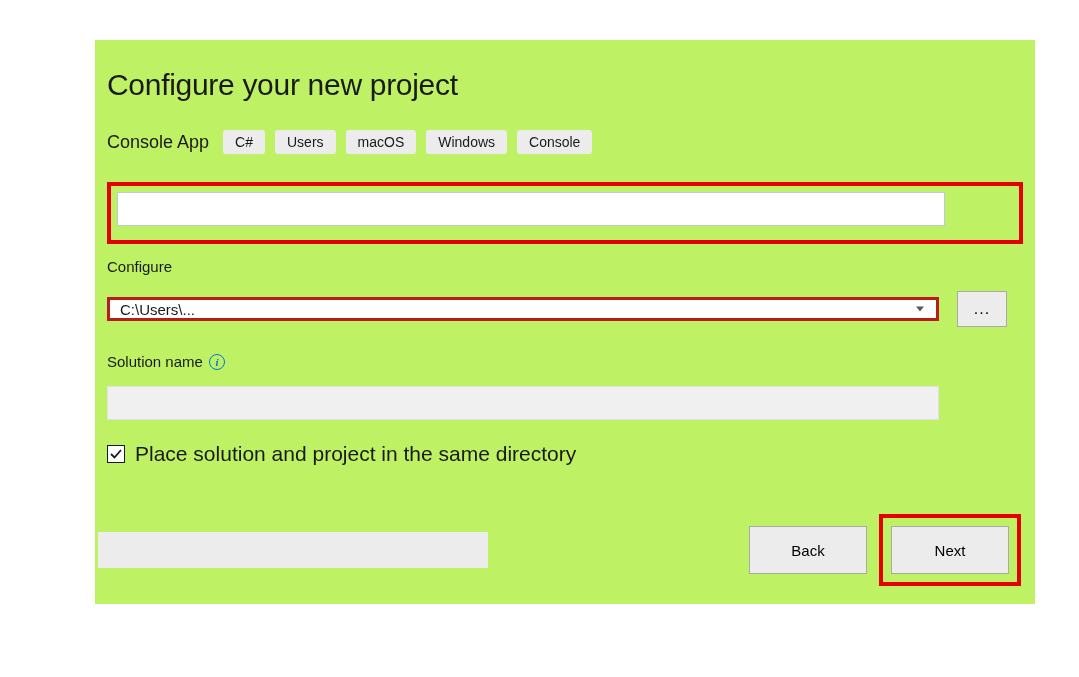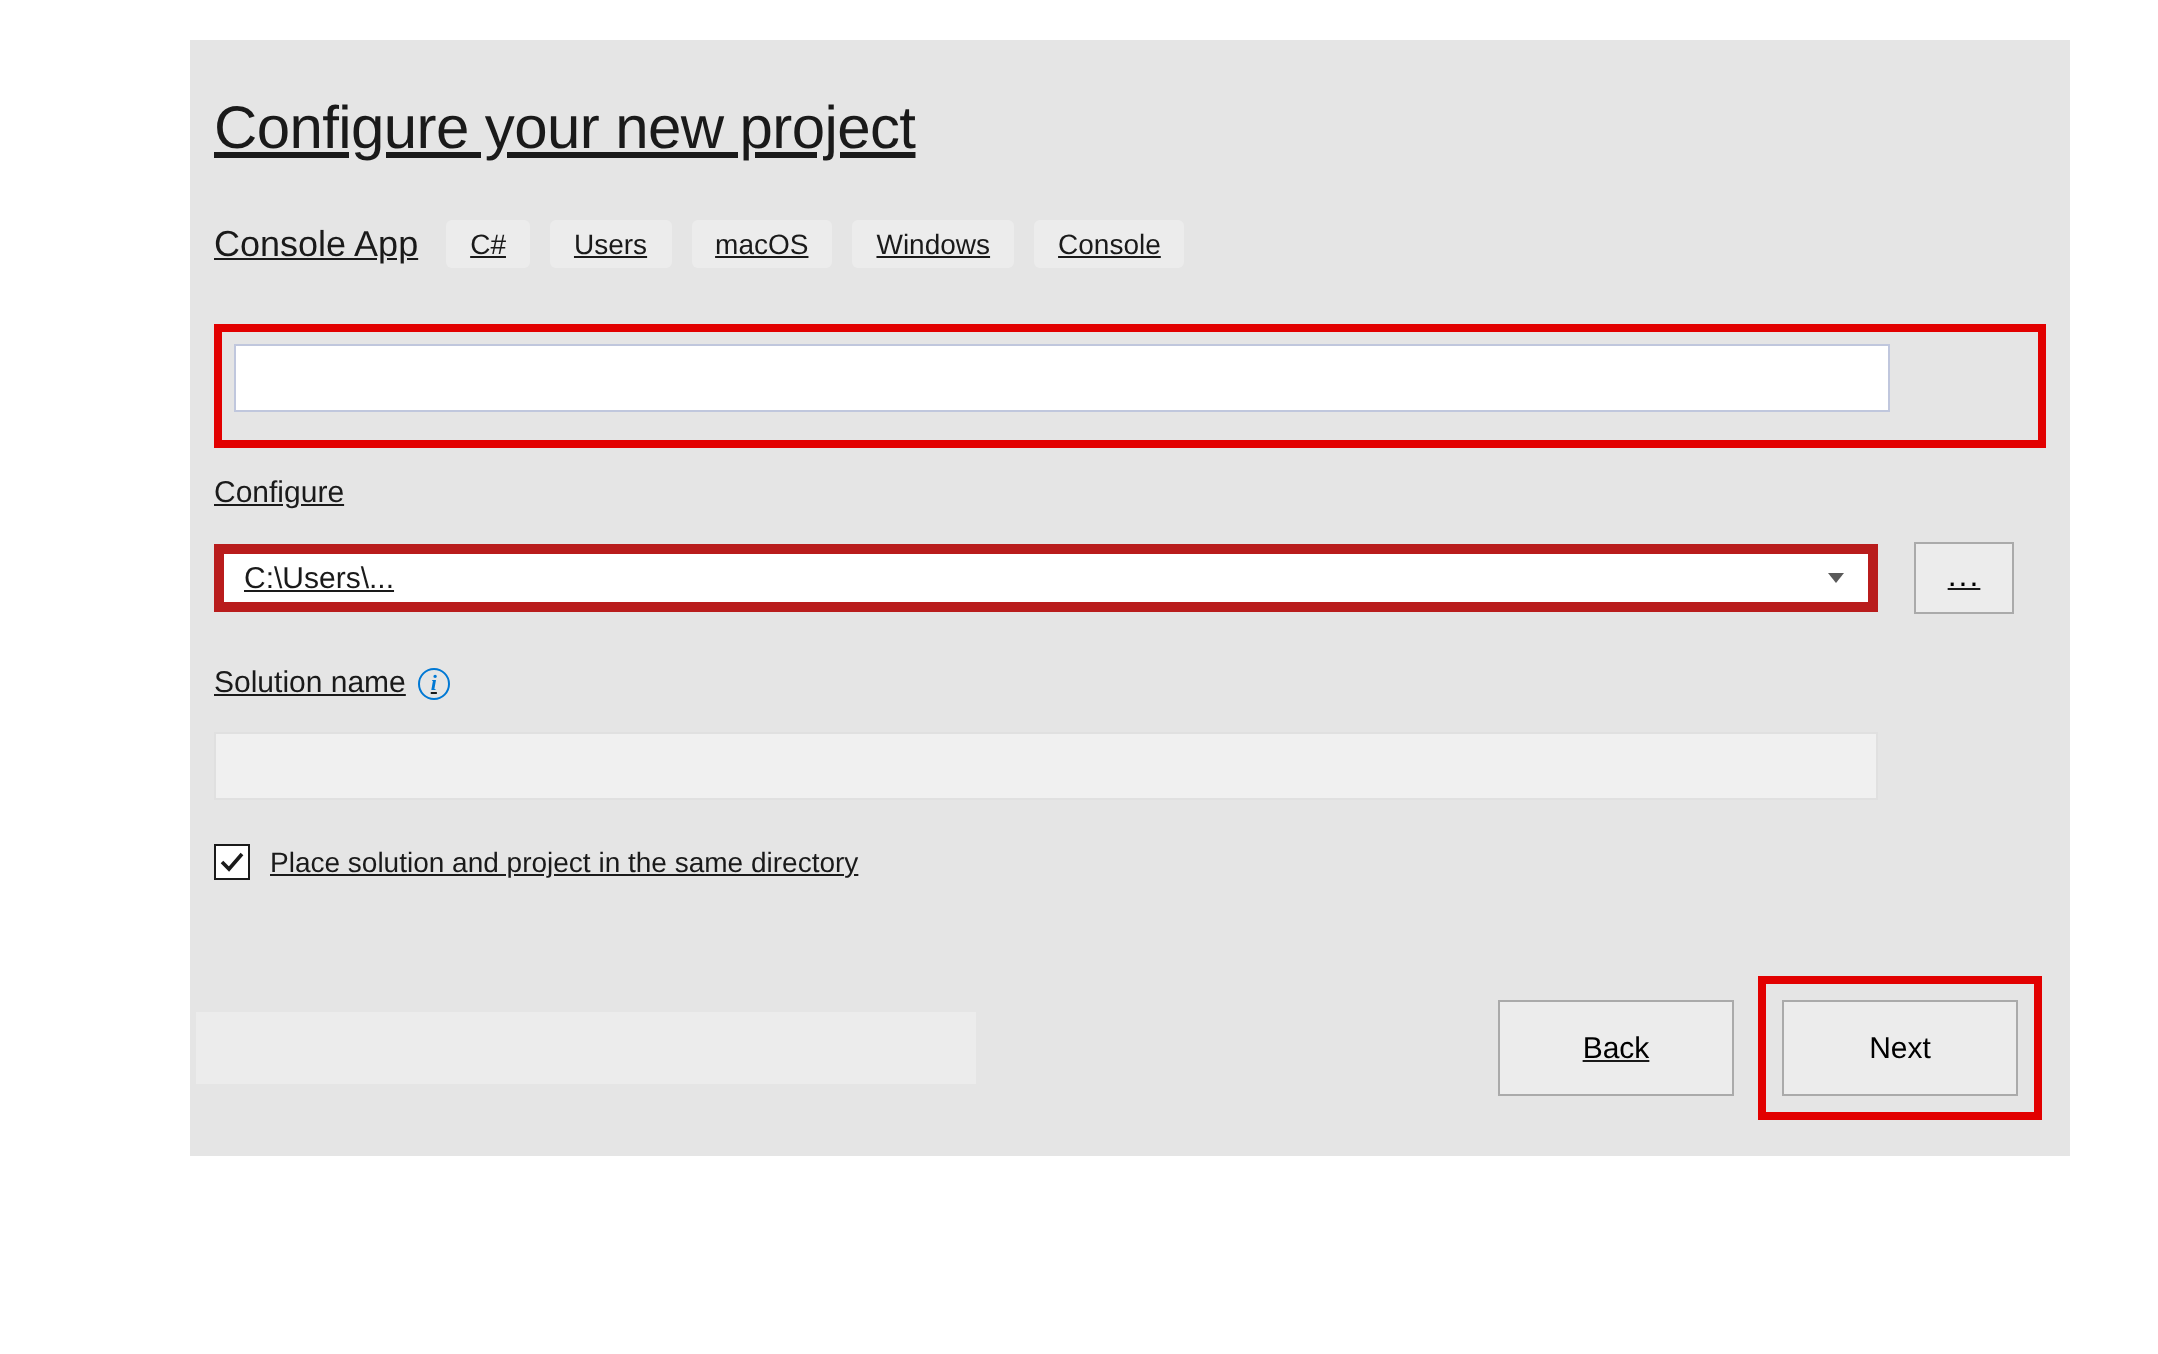--- a/index.html
+++ b/index.html
@@ -11,25 +11,24 @@
       font-family: "Segoe UI", -apple-system, BlinkMacSystemFont, sans-serif;
       background: #ffffff;
       width: 1079px;
       height: 677px;
       position: relative;
       color: #1a1a1a;
     }
     .dialog {
       position: absolute;
       left: 95px;
-      top: 20px;
+      top: 40px;
       width: 940px;
-      background: #e5e5e5;
+      background: #bef264;
       padding: 28px 0 0 0;
-      text-decoration: underline;
     }
     .title {
       font-size: 30px;
       font-weight: 400;
       margin: 0 0 28px 12px;
       color: #1a1a1a;
       letter-spacing: -0.3px;
     }
     .subtitle-row {
       display: flex;
@@ -83,22 +82,22 @@
       margin-bottom: 26px;
     }
     .location-row {
       display: flex;
       align-items: center;
       gap: 18px;
     }
     .location-dropdown {
       position: relative;
       width: 832px;
-      height: 34px;
-      border: 5px solid #b91c1c;
+      height: 24px;
+      border: 3px solid #b91c1c;
       background: #ffffff;
       display: flex;
       align-items: center;
       padding: 0 10px;
       font-size: 15px;
       cursor: pointer;
     }
     .dropdown-arrow {
       position: absolute;
       right: 12px;
@@ -160,21 +159,21 @@
       display: flex;
       align-items: center;
       justify-content: center;
       cursor: pointer;
     }
     .checkbox svg {
       width: 14px;
       height: 14px;
     }
     .checkbox-label {
-      font-size: 14px;
+      font-size: 21px;
       color: #1a1a1a;
     }
     .footer {
       display: flex;
       align-items: center;
       padding: 0 0 18px 0;
     }
     .footer-left-block {
       width: 390px;
       height: 36px;

